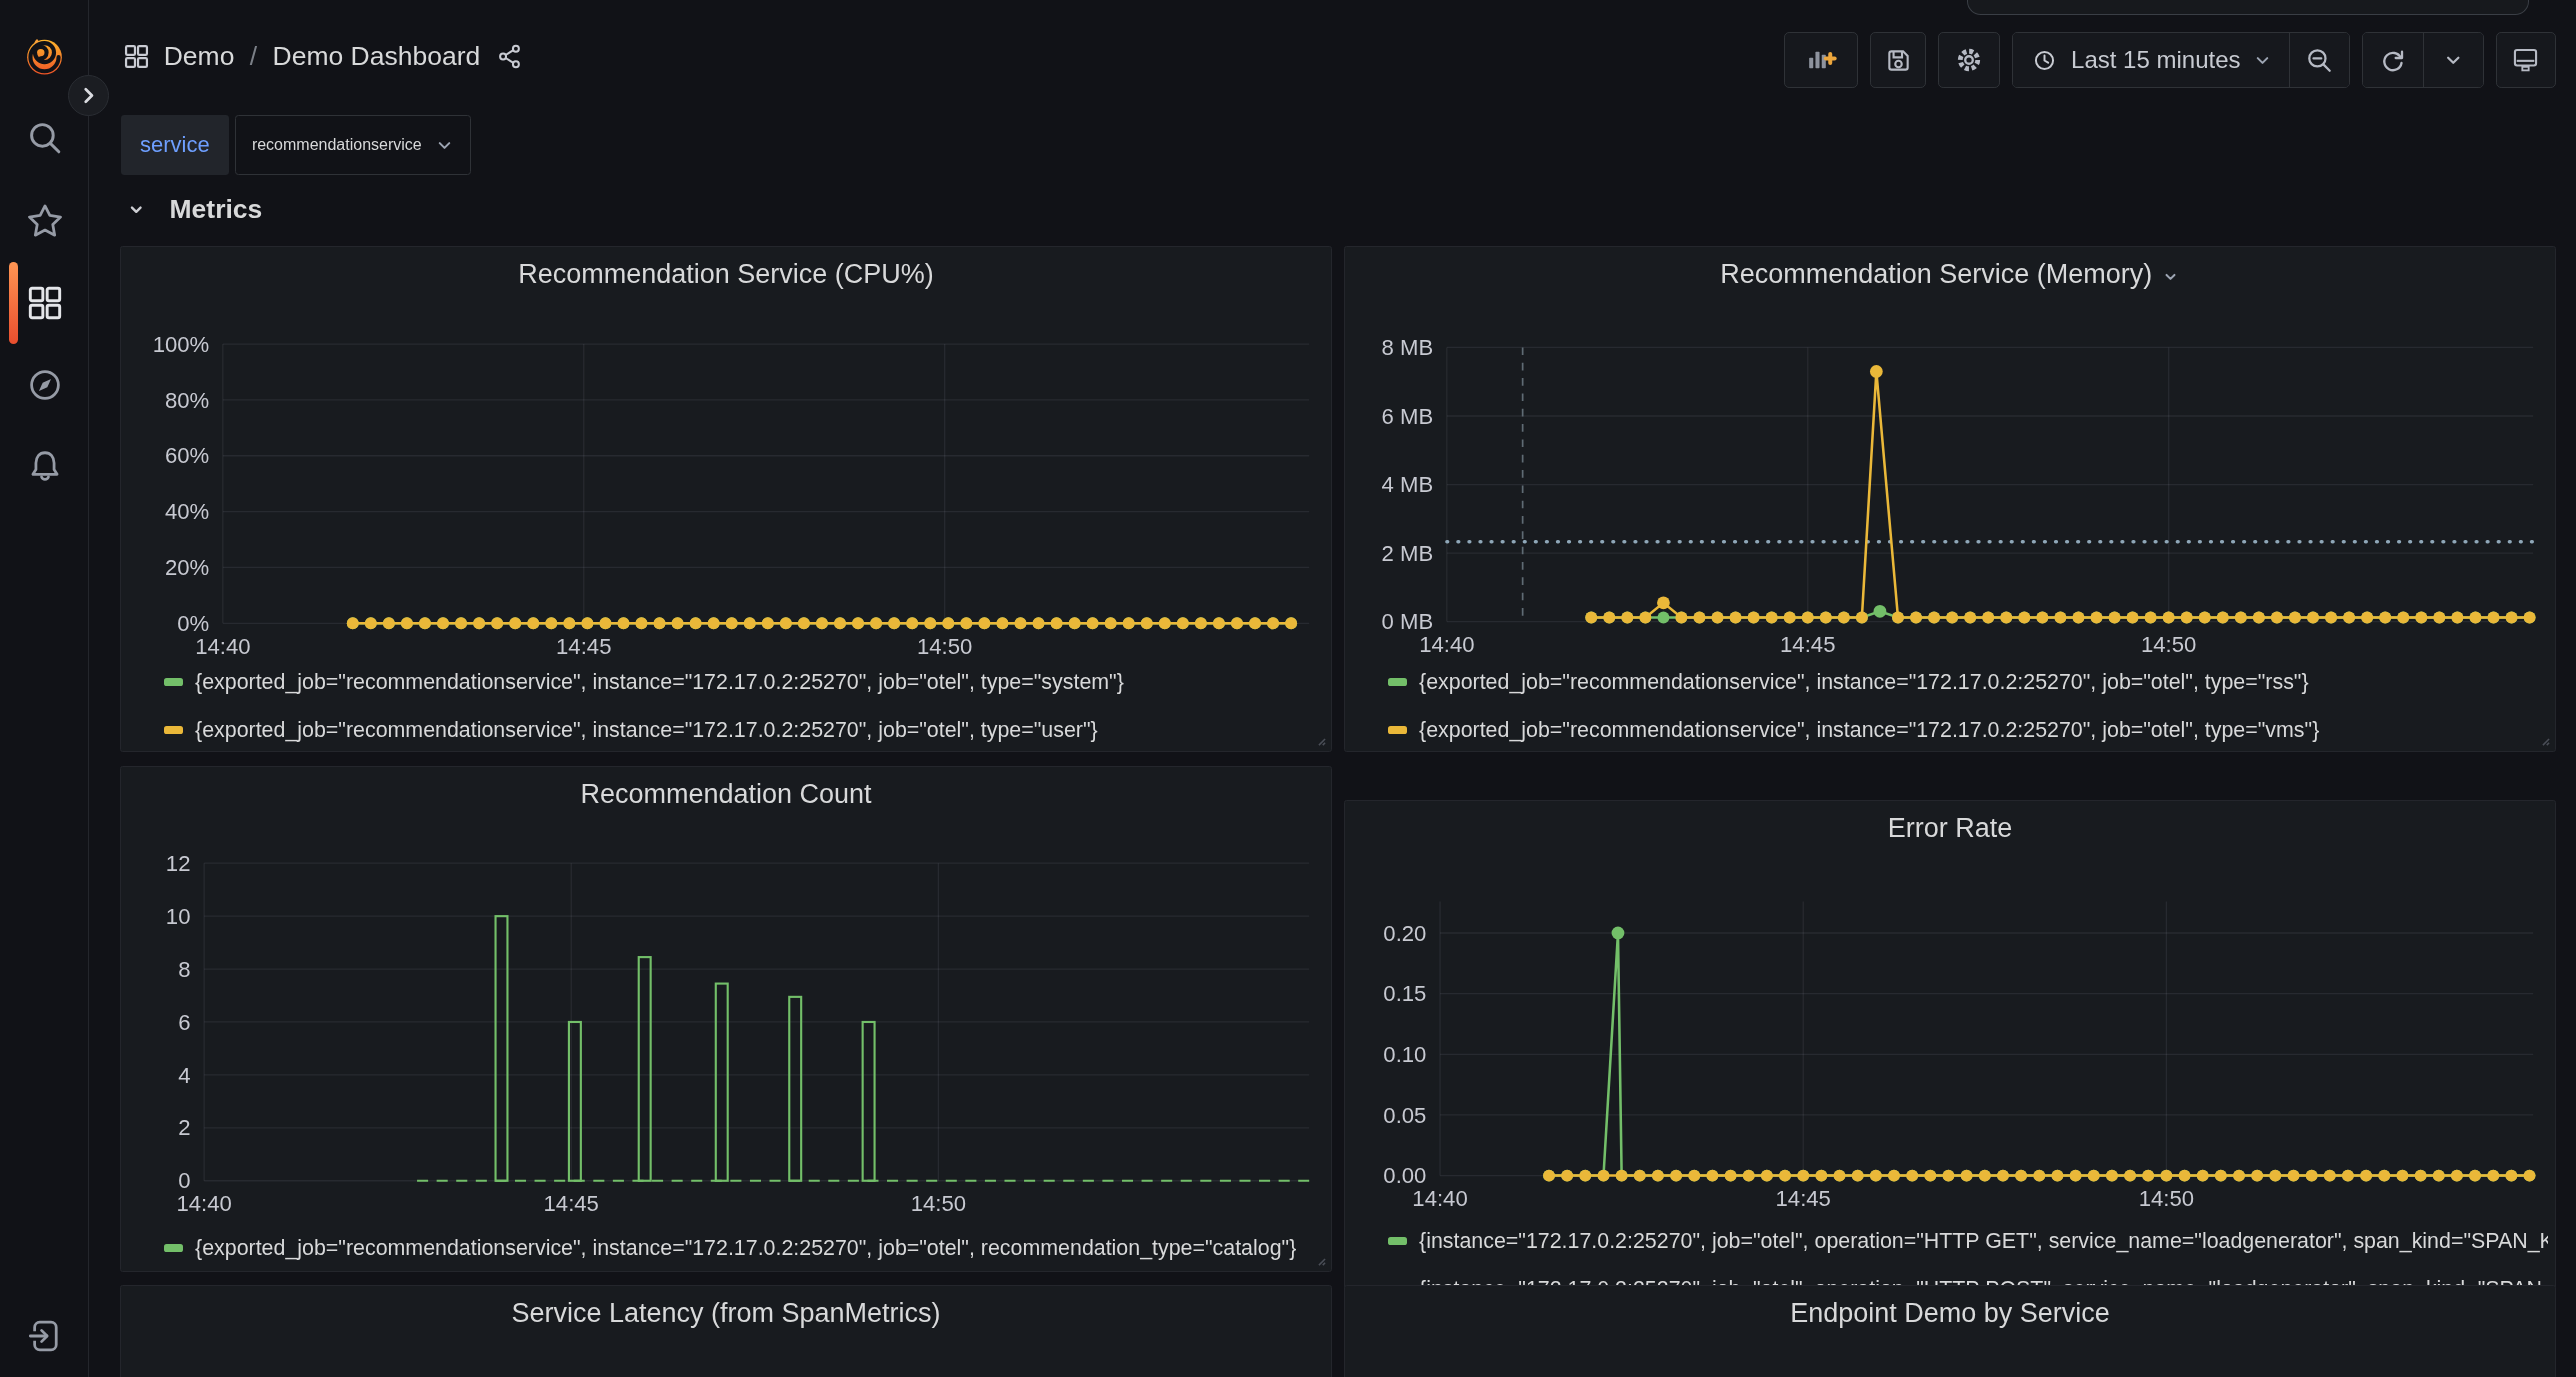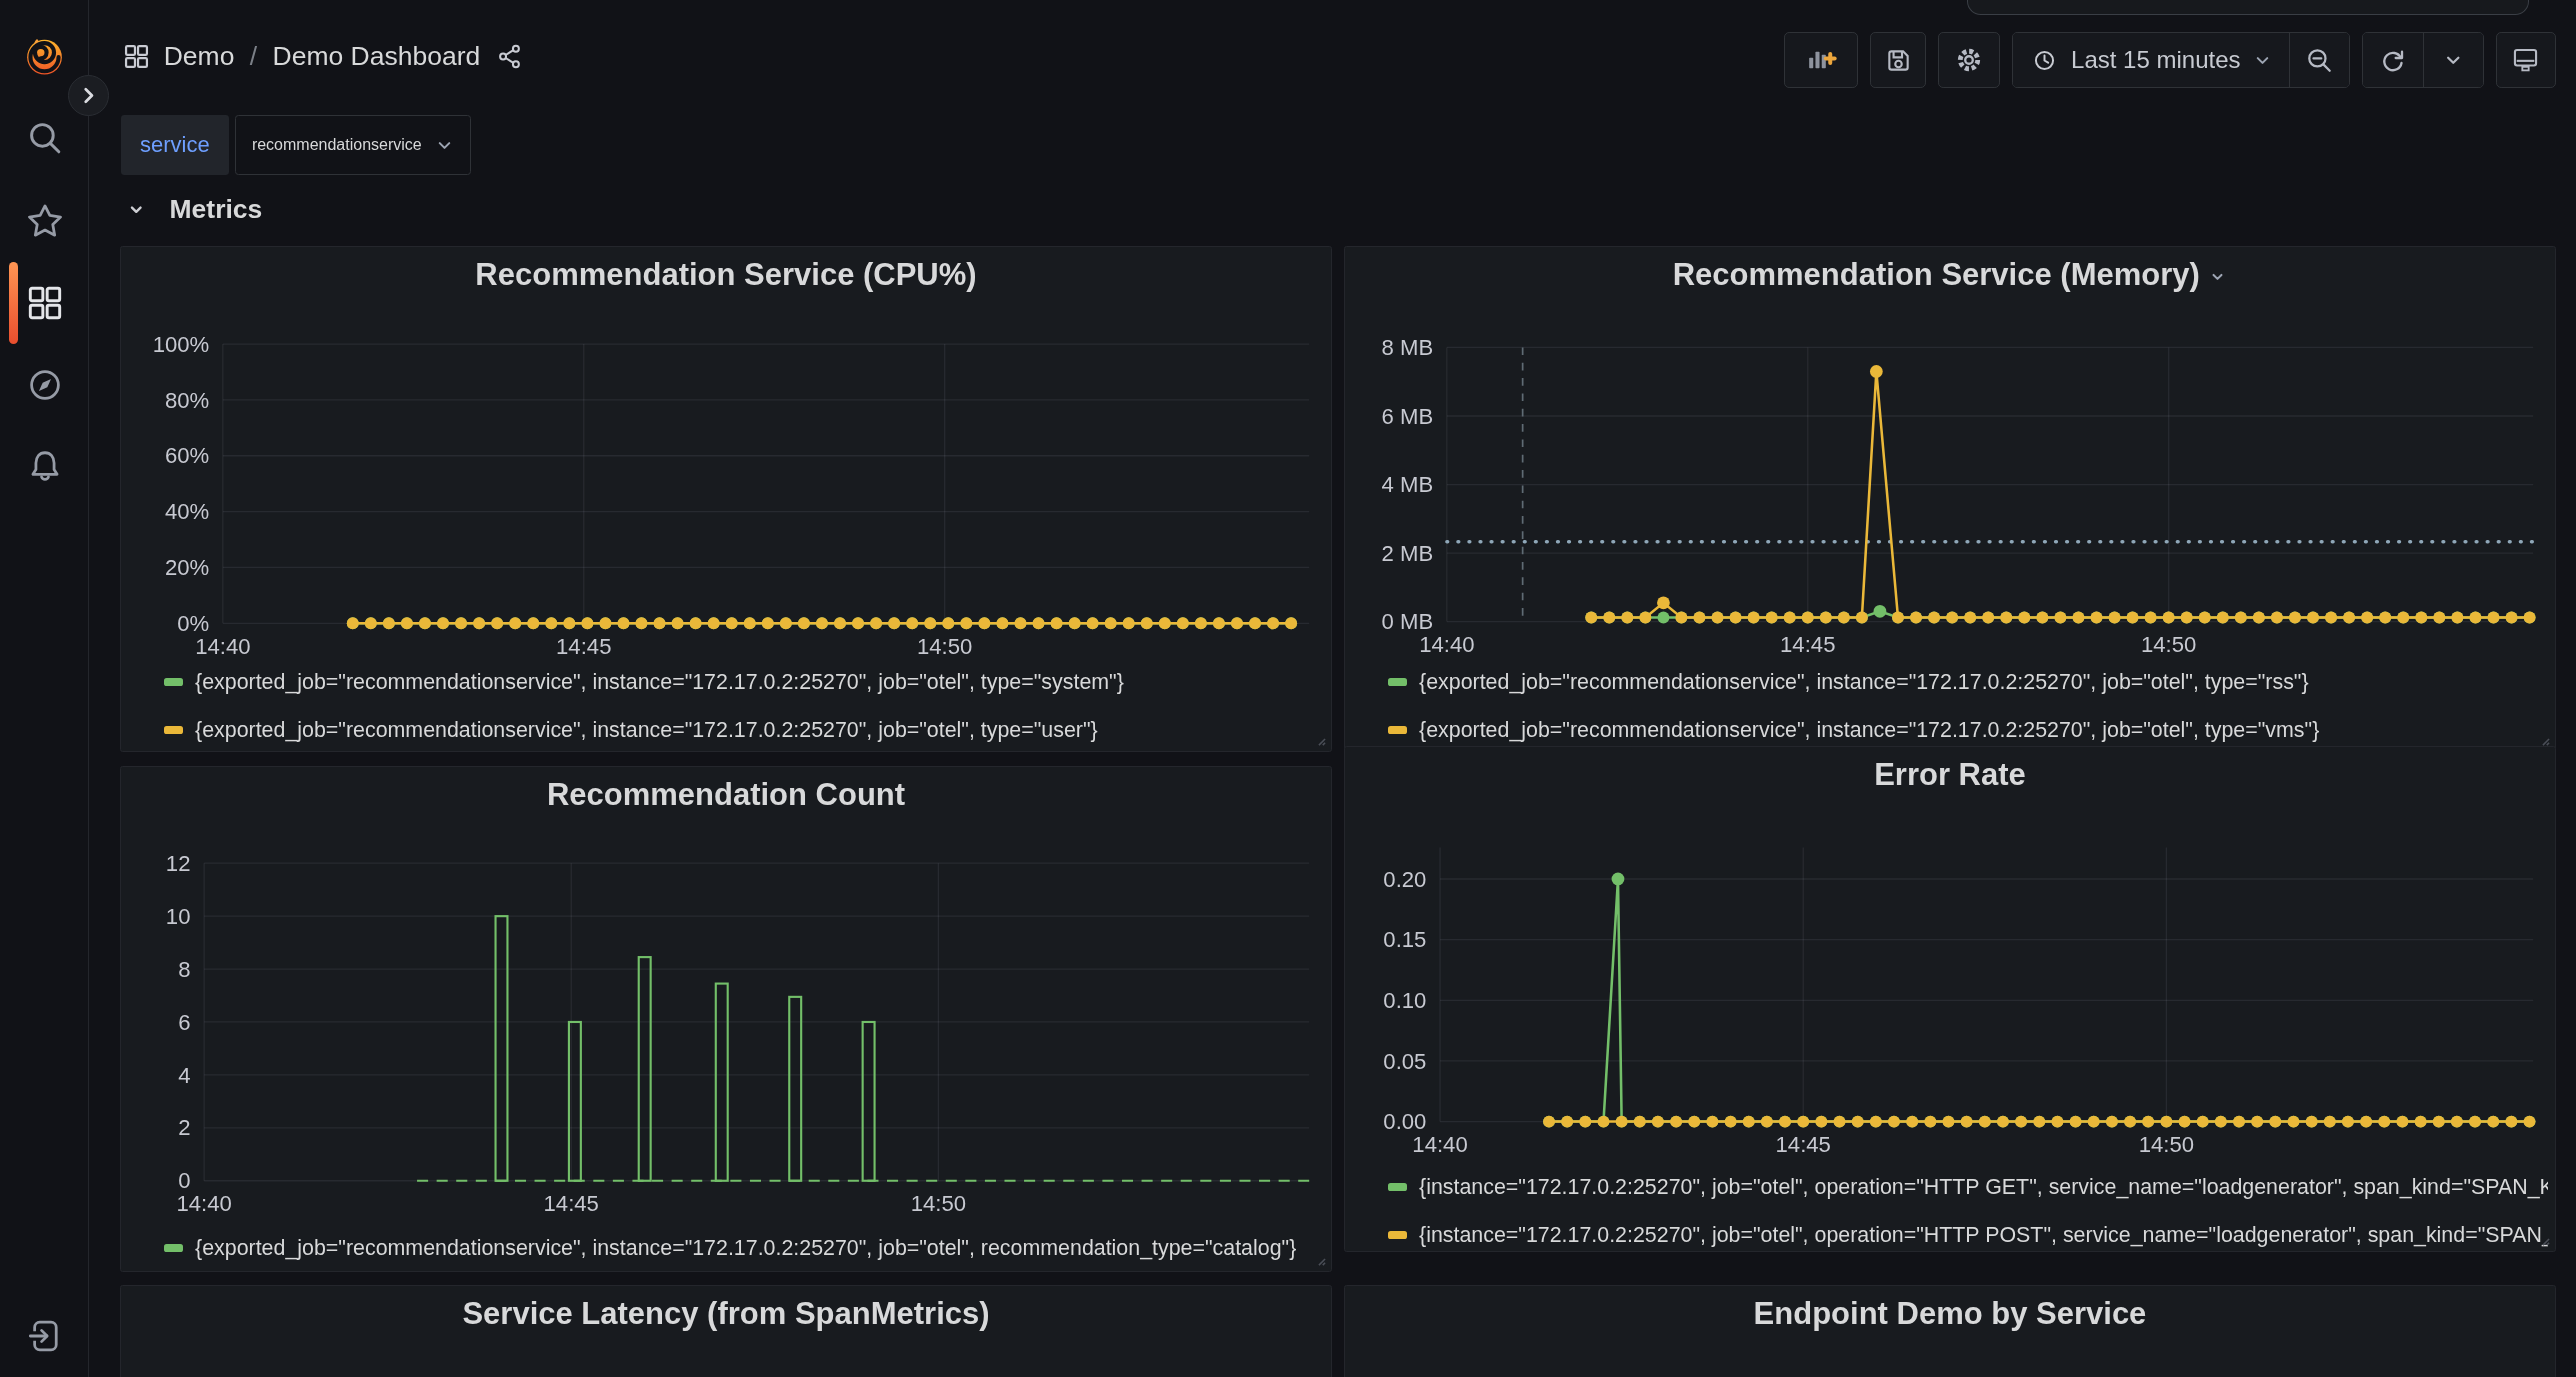--- a/index.html
+++ b/index.html
@@ -32,21 +32,21 @@
   .varvalue{border:0.9px solid #2F3237;border-radius:3.4px;display:flex;align-items:center;gap:13.7px;padding:0 15.4px;font-size:16px;color:#D8D9DA;cursor:pointer}
   .varvalue .chev{color:#9DA5B3}
   
   .rowhdr{position:absolute;left:126px;top:190px;height:38px;display:flex;align-items:center;gap:23px;cursor:pointer}
   .rowhdr .rtitle{font-size:26.5px;font-weight:700;color:#D8D9DA}
   .rowhdr .chev{color:#CDCED3}
   
   .panel{position:absolute;width:1212px;height:506px;background:#181B1F;border:0.9px solid #24262C;border-radius:2.6px}
   .panel.partial{height:256px}
   .ptitle{position:absolute;top:0;left:0;right:0;height:55px;display:flex;align-items:center;justify-content:center;gap:8.5px;cursor:pointer}
-  .ptitle span{font-size:31px;font-weight:700;color:#D8D9DA}
+  .ptitle span{font-size:27px;font-weight:400;color:#D8D9DA}
   .ptitle .chev{color:#9DA5B3;margin-top:3.4px}
   .chart{position:absolute;left:0;top:0;width:1210px;height:504px}
   .legend{position:absolute;left:43px;right:6.8px;overflow:hidden}
   .li{display:flex;align-items:center;height:26px;margin-bottom:22px;white-space:nowrap;overflow:hidden;cursor:pointer}
   .sw{display:inline-block;width:19px;height:7.7px;border-radius:2.6px;margin-right:12px;flex:none}
   .lt{font-size:21.4px;color:#D8D9DA}
   .rhandle{position:absolute;right:3.4px;bottom:3.4px;width:15.4px;height:15.4px;cursor:nwse-resize}
 </style>
 </head>
 <body>
@@ -568,21 +568,21 @@
       </div>
     </div>
   <svg class="rhandle" viewBox="0 0 20 20">
       <g stroke="#4A4E57" stroke-width="2">
         <path d="M17 9 L9 17"></path>
         <path d="M17 14 L14 17"></path>
       </g>
     </svg>
 </section>
 
-<section class="panel" style="left:1344px;top:746px">
+<section class="panel" style="left:1344px;top:800px">
   <header class="ptitle">
       <span>Error Rate</span>
     </header>
   <svg class="chart" viewBox="0 0 1418 592">
       <line x1="110" y1="440" x2="1394" y2="440" stroke="rgba(204,204,220,0.09)" stroke-width="1.5"></line>
       <text x="94" y="449" fill="#C7C9D1" font-size="26" font-family="Liberation Sans, sans-serif" text-anchor="end">0.00</text>
       <line x1="110" y1="368.76106194690266" x2="1394" y2="368.76106194690266" stroke="rgba(204,204,220,0.09)" stroke-width="1.5"></line>
       <text x="94" y="377.76106194690266" fill="#C7C9D1" font-size="26" font-family="Liberation Sans, sans-serif" text-anchor="end">0.05</text>
       <line x1="110" y1="297.5221238938053" x2="1394" y2="297.5221238938053" stroke="rgba(204,204,220,0.09)" stroke-width="1.5"></line>
       <text x="94" y="306.5221238938053" fill="#C7C9D1" font-size="26" font-family="Liberation Sans, sans-serif" text-anchor="end">0.10</text>

